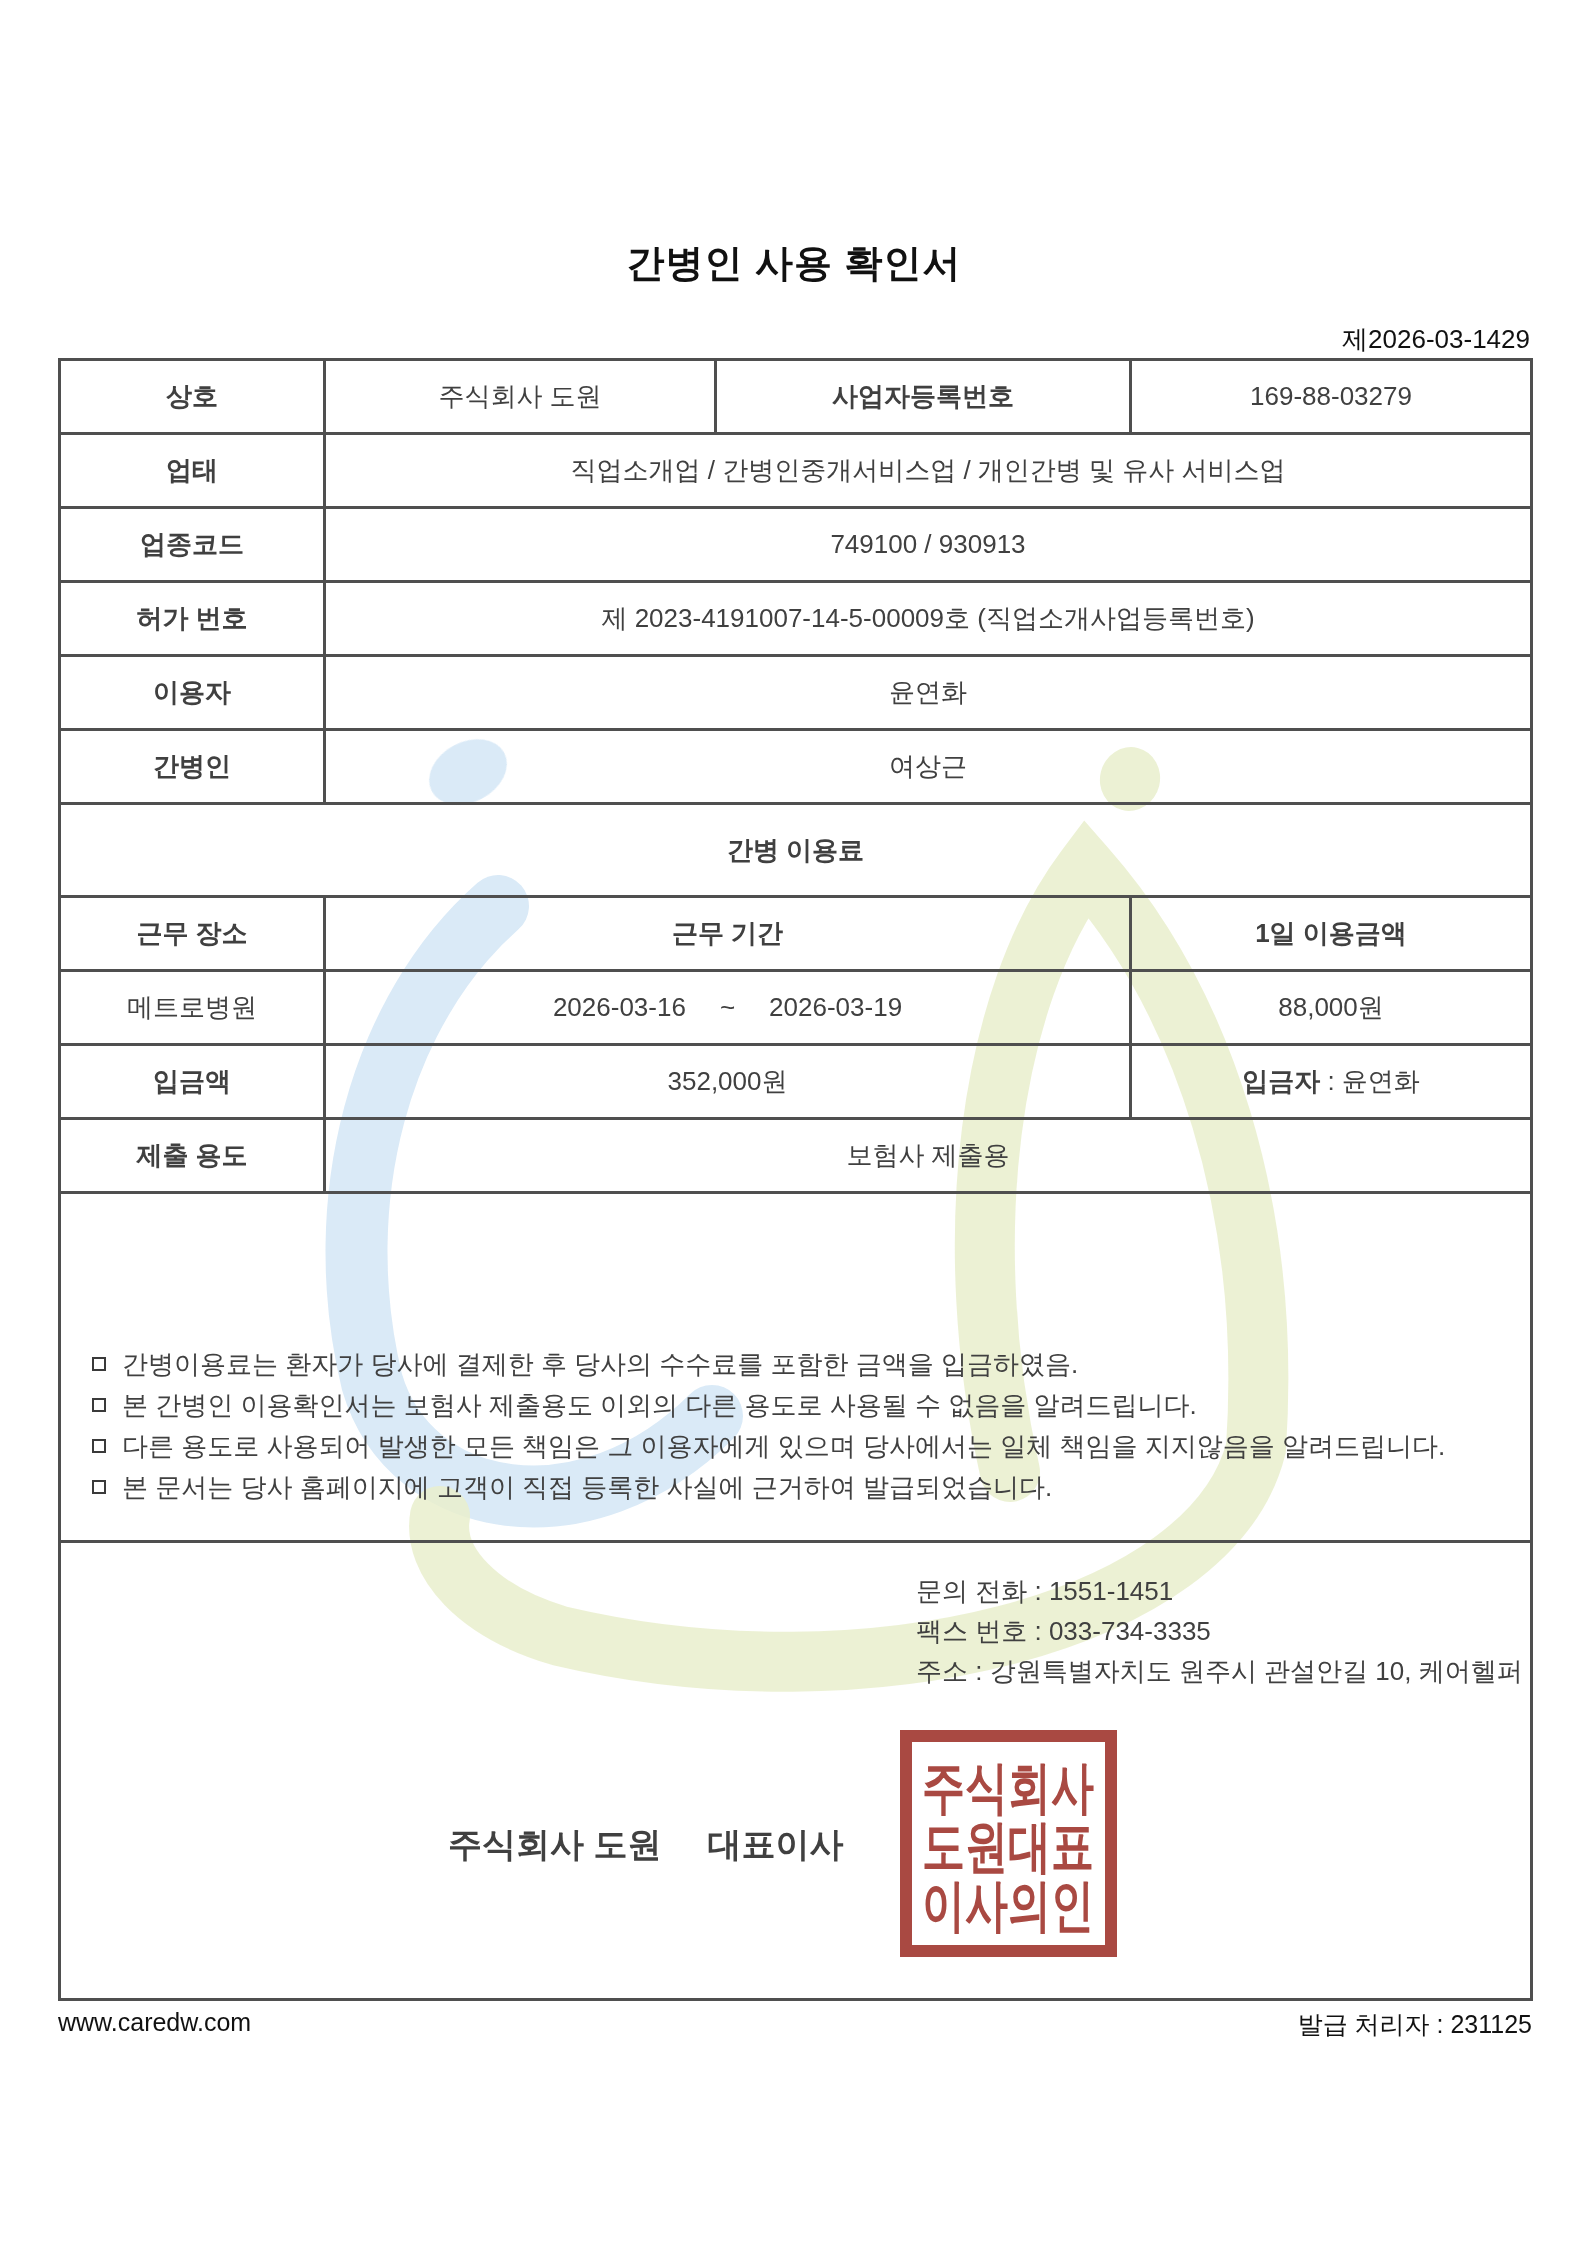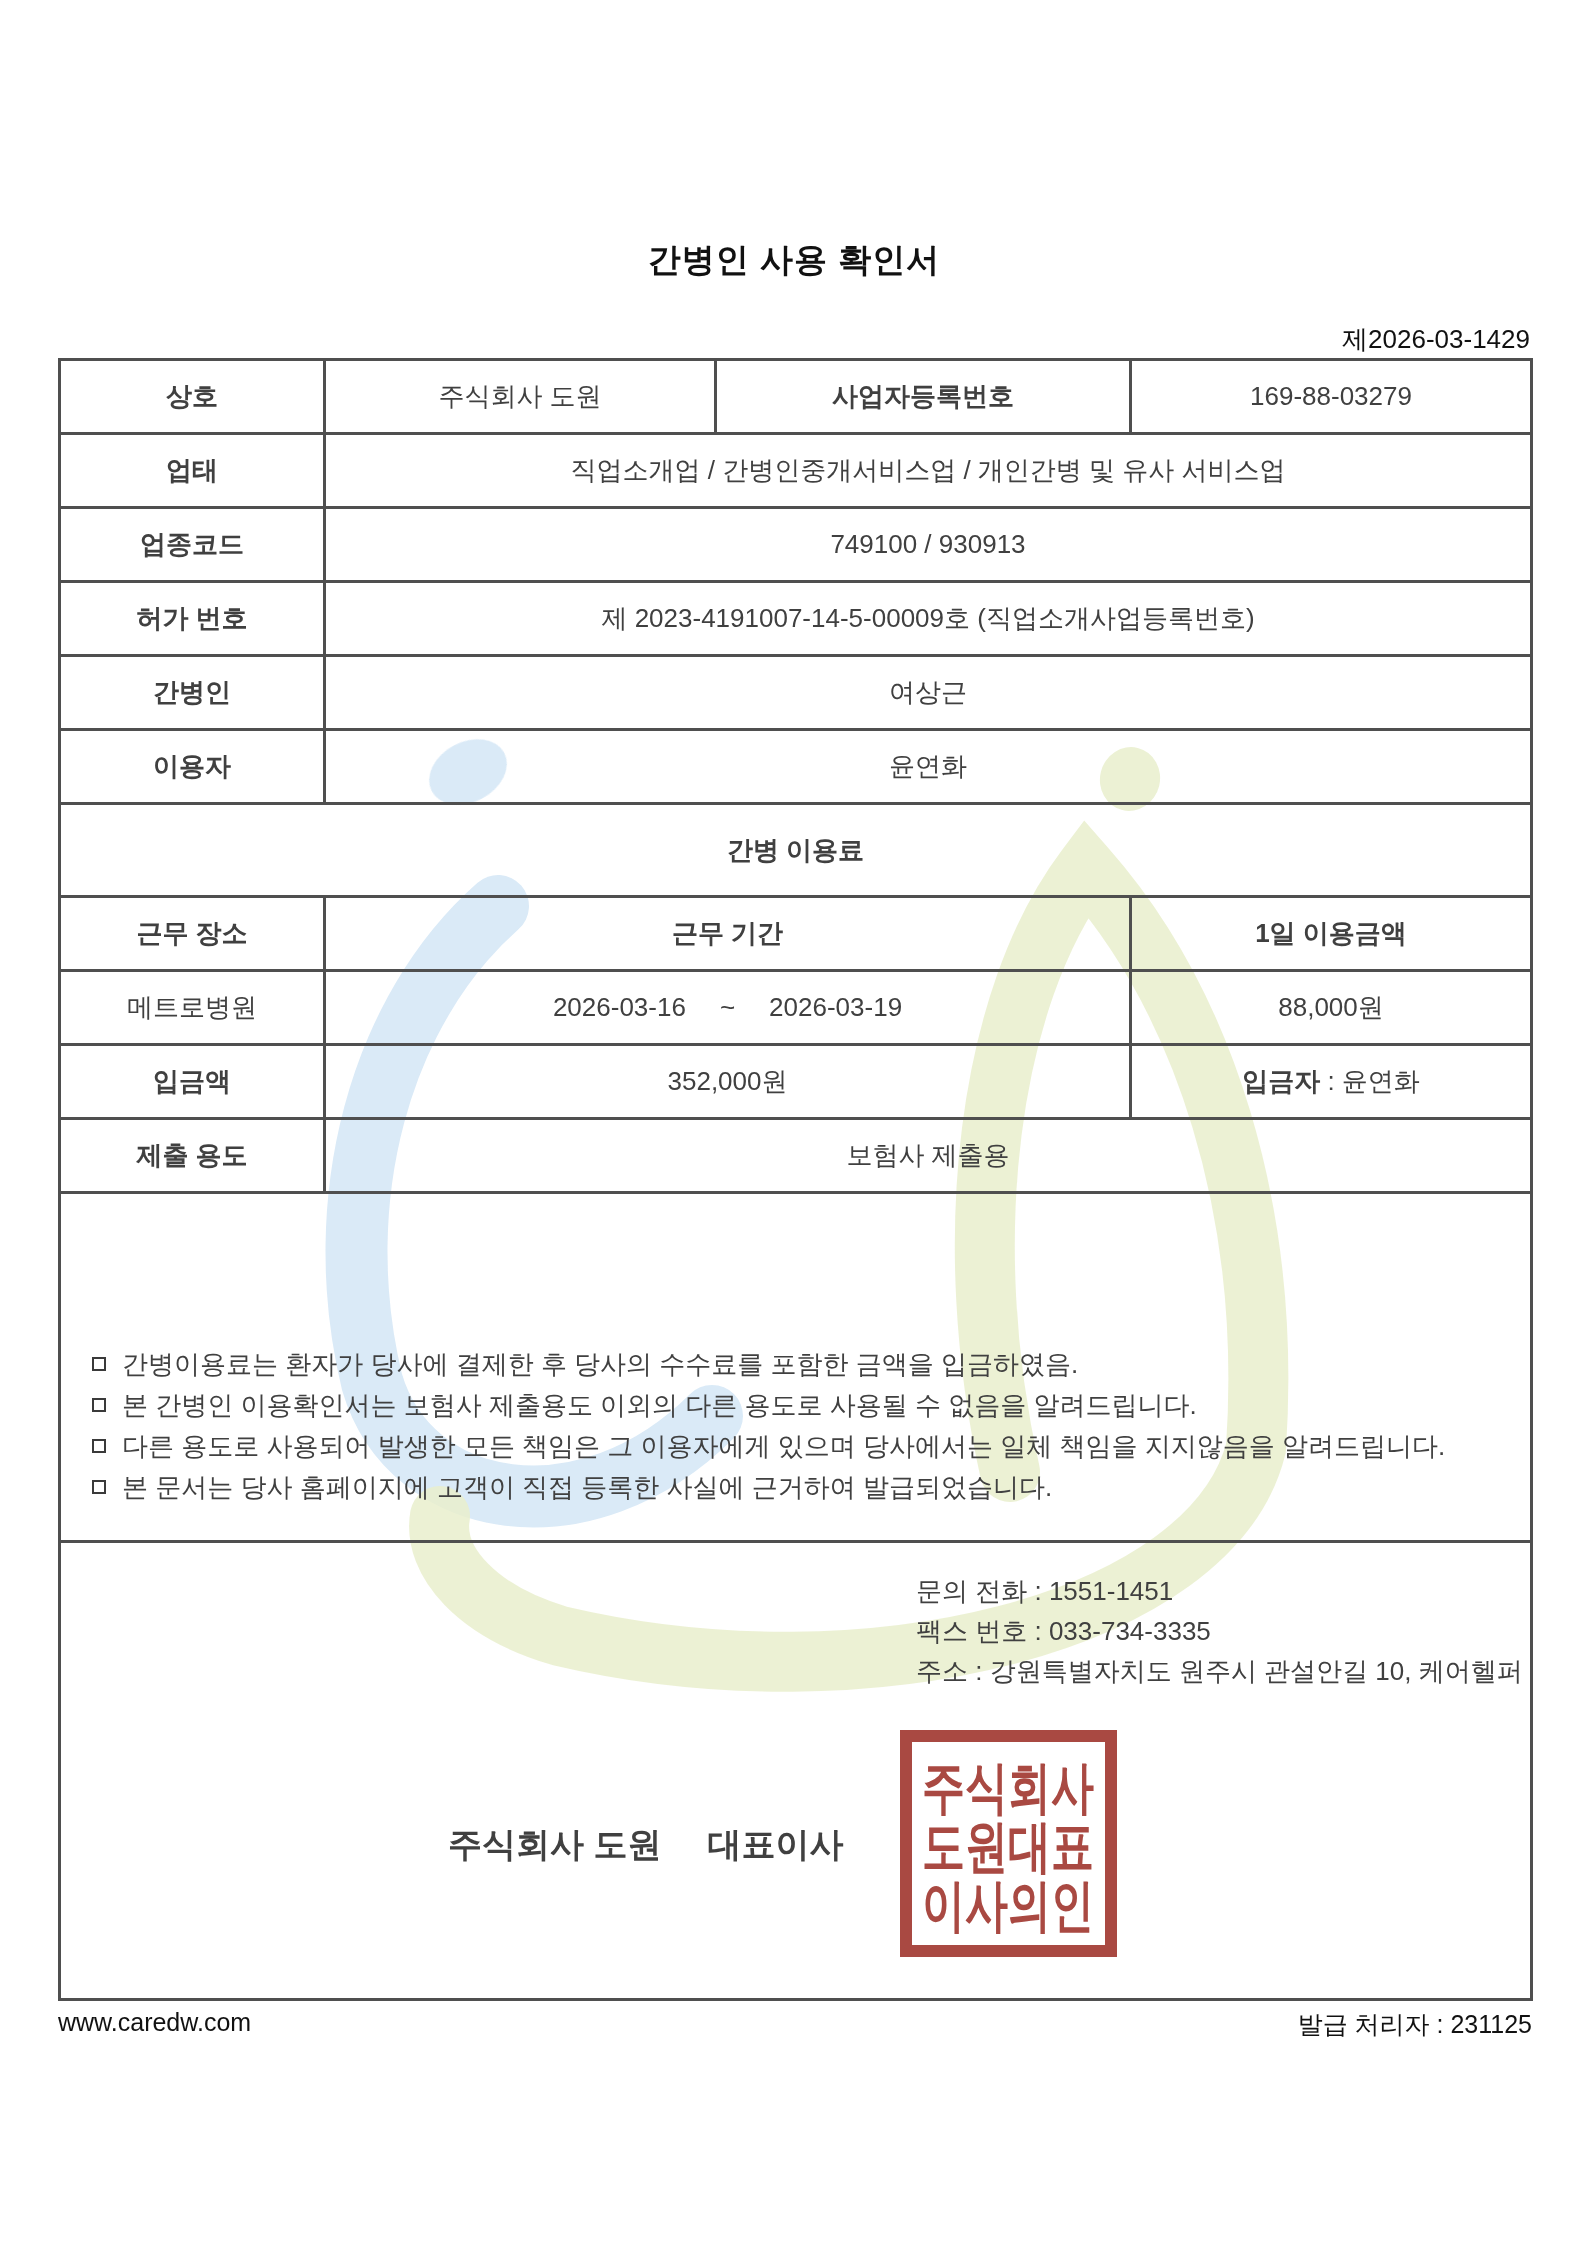--- a/index.html
+++ b/index.html
@@ -9,21 +9,21 @@
     background:#ffffff;
     font-family:"Liberation Sans","DejaVu Sans",sans-serif;
     color:#111111;
     overflow:hidden;
   }
   .watermark{position:absolute;left:0;top:0;z-index:0;pointer-events:none;}
   .content{position:absolute;left:0;top:0;width:100%;height:100%;z-index:1;}
 
   .doc-title{
     position:absolute;top:238px;left:0;width:100%;
-    text-align:center;font-size:33px;font-weight:bold;letter-spacing:1px;
+    text-align:center;font-size:38px;font-weight:bold;letter-spacing:1px;
   }
   .doc-no{
     position:absolute;top:322px;right:58px;
     font-size:26px;text-align:left;
   }
 
   table.main{
     position:absolute;left:58px;top:358px;
     width:1472px;border-collapse:collapse;table-layout:fixed;
   }
@@ -107,26 +107,26 @@
         </tr>
         <tr style="height:74px">
           <td class="lbl">업종코드</td>
           <td colspan="3">749100 / 930913</td>
         </tr>
         <tr style="height:74px">
           <td class="lbl">허가 번호</td>
           <td colspan="3">제 2023-4191007-14-5-00009호 (직업소개사업등록번호)</td>
         </tr>
         <tr style="height:74px">
+          <td class="lbl">이용자</td>
+          <td colspan="3">윤연화</td>
+        </tr>
+        <tr style="height:74px">
           <td class="lbl">간병인</td>
           <td colspan="3">여상근</td>
-        </tr>
-        <tr style="height:74px">
-          <td class="lbl">이용자</td>
-          <td colspan="3">윤연화</td>
         </tr>
         <tr style="height:93px">
           <td colspan="4" class="section-title">간병 이용료</td>
         </tr>
         <tr style="height:74px">
           <td class="lbl">근무 장소</td>
           <td colspan="2" class="lbl">근무 기간</td>
           <td class="lbl">1일 이용금액</td>
         </tr>
         <tr style="height:74px">

